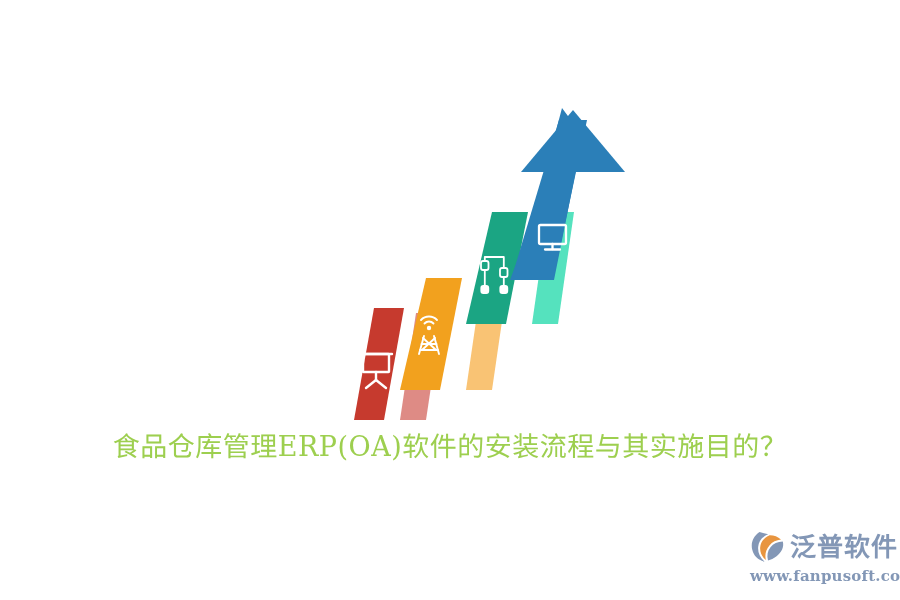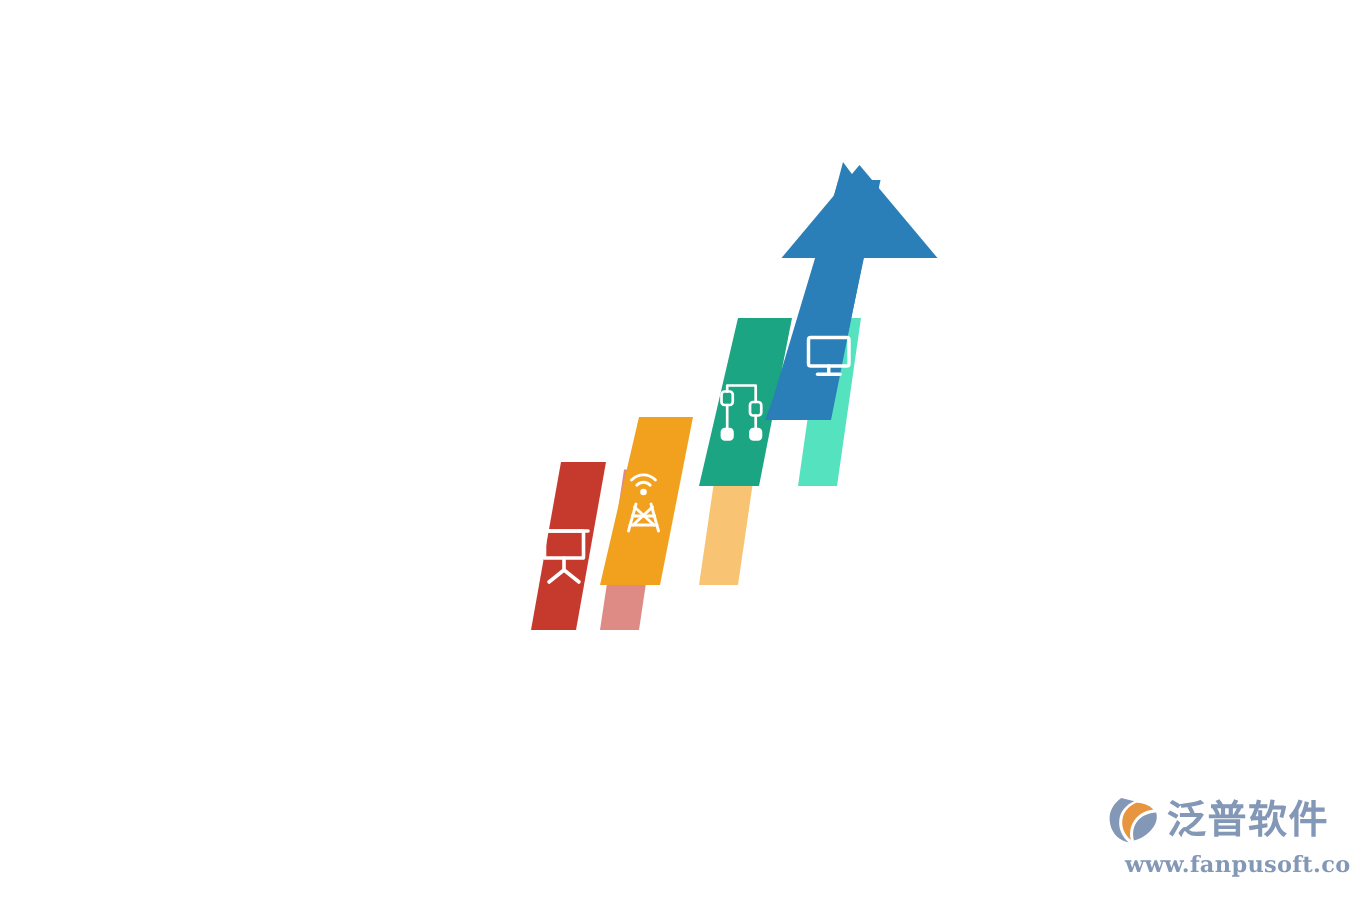--- a/index.html
+++ b/index.html
@@ -60,21 +60,21 @@
   #brand {
     position: absolute;
     right: 14px;
     bottom: 8px;
     width: 136px;
     height: 64px;
   }
   #brand-row {
     display: flex;
     align-items: center;
-    justify-content: flex-end;
+    justify-content: space-between;
     gap: 4px;
     height: 38px;
   }
   #brand-mark { flex: 0 0 auto; display: block; }
   #brand-name {
     font-family: "DejaVu Sans", "Liberation Sans", sans-serif;
     font-size: 26px;
     font-weight: 700;
     line-height: 30px;
     color: #8397b6;
@@ -156,20 +156,21 @@
         <g stroke="#ffffff" stroke-width="2.3" fill="none" stroke-linecap="round" stroke-linejoin="round">
           <rect x="199" y="125" width="27" height="19" rx="1.5"></rect>
           <line x1="212.5" y1="144" x2="212.5" y2="149"></line>
           <line x1="205" y1="149.5" x2="220" y2="149.5"></line>
         </g>
       </g>
 
     </svg>
   </div>
 
+  <div id="headline">食品仓库管理ERP(OA)软件的安装流程与其实施目的？</div>
 
   <div id="brand">
     <div id="brand-row">
       <svg id="brand-mark" width="36" height="34" viewBox="0 0 36 34" xmlns="http://www.w3.org/2000/svg" aria-hidden="true">
         <path d="M9.5,2 C3.6,6.2 0.5,12.2 2.2,19.6 C3.6,26 8.4,30.4 14.5,31.6
                  C10,27.6 7.6,22.6 8.2,16.8 C8.7,11.3 12.4,6.6 18.2,4.2 Z" fill="#8397b6"></path>
         <path d="M19.5,5.2 C13.9,7.6 10.6,12 10.2,17.2 C9.8,22.2 11.9,26.6 15.9,30
                  C14.6,24.8 15.8,19.6 19.4,15.4 C22.2,12.1 26.4,10.1 31,9.6
                  C27.8,6.6 23.9,5.1 19.5,5.2 Z" fill="#e8953f"></path>
         <path d="M32.8,11.6 C27.7,11.8 23.3,13.8 20.5,17.2 C17.6,20.7 16.7,25.2 18,30.4

